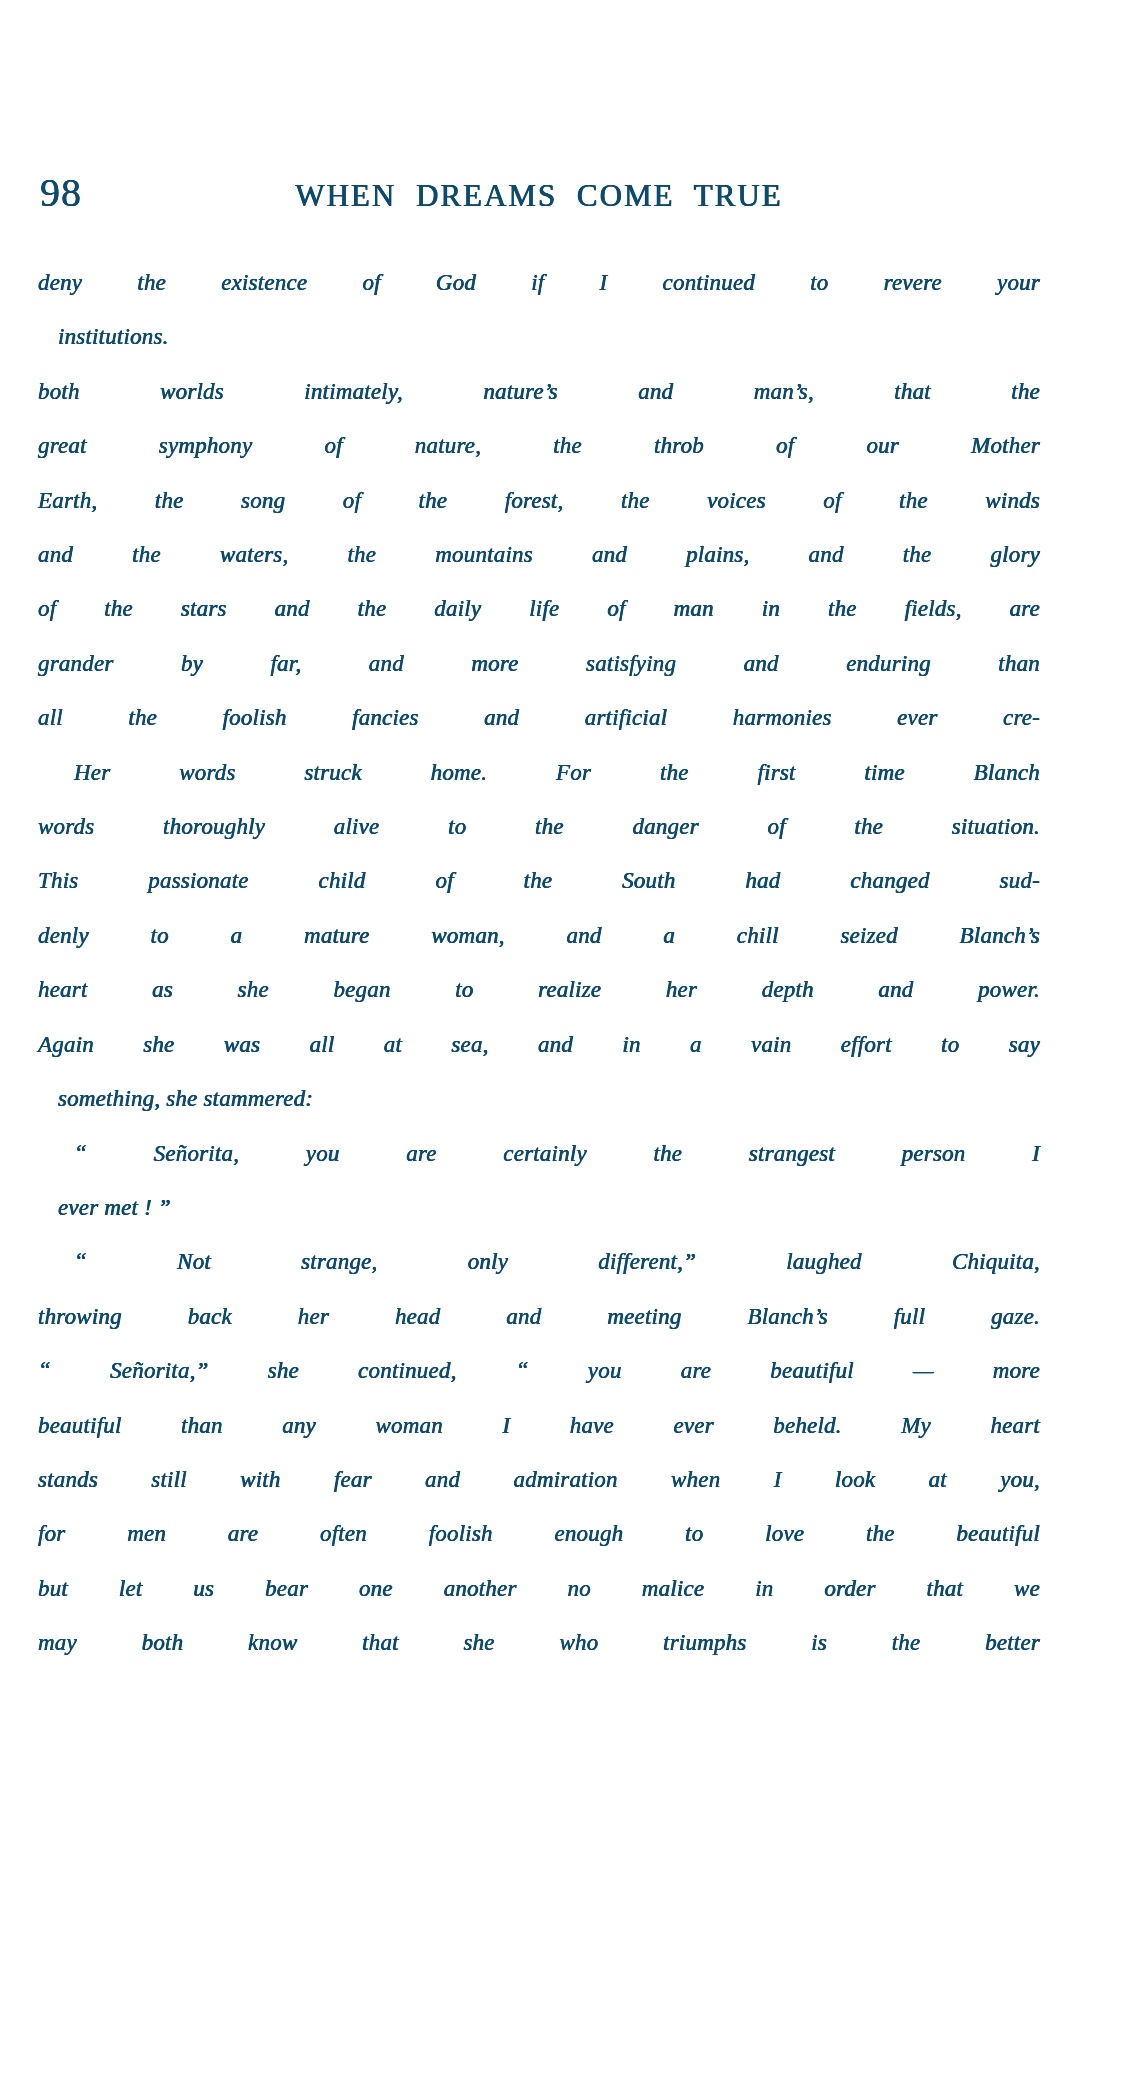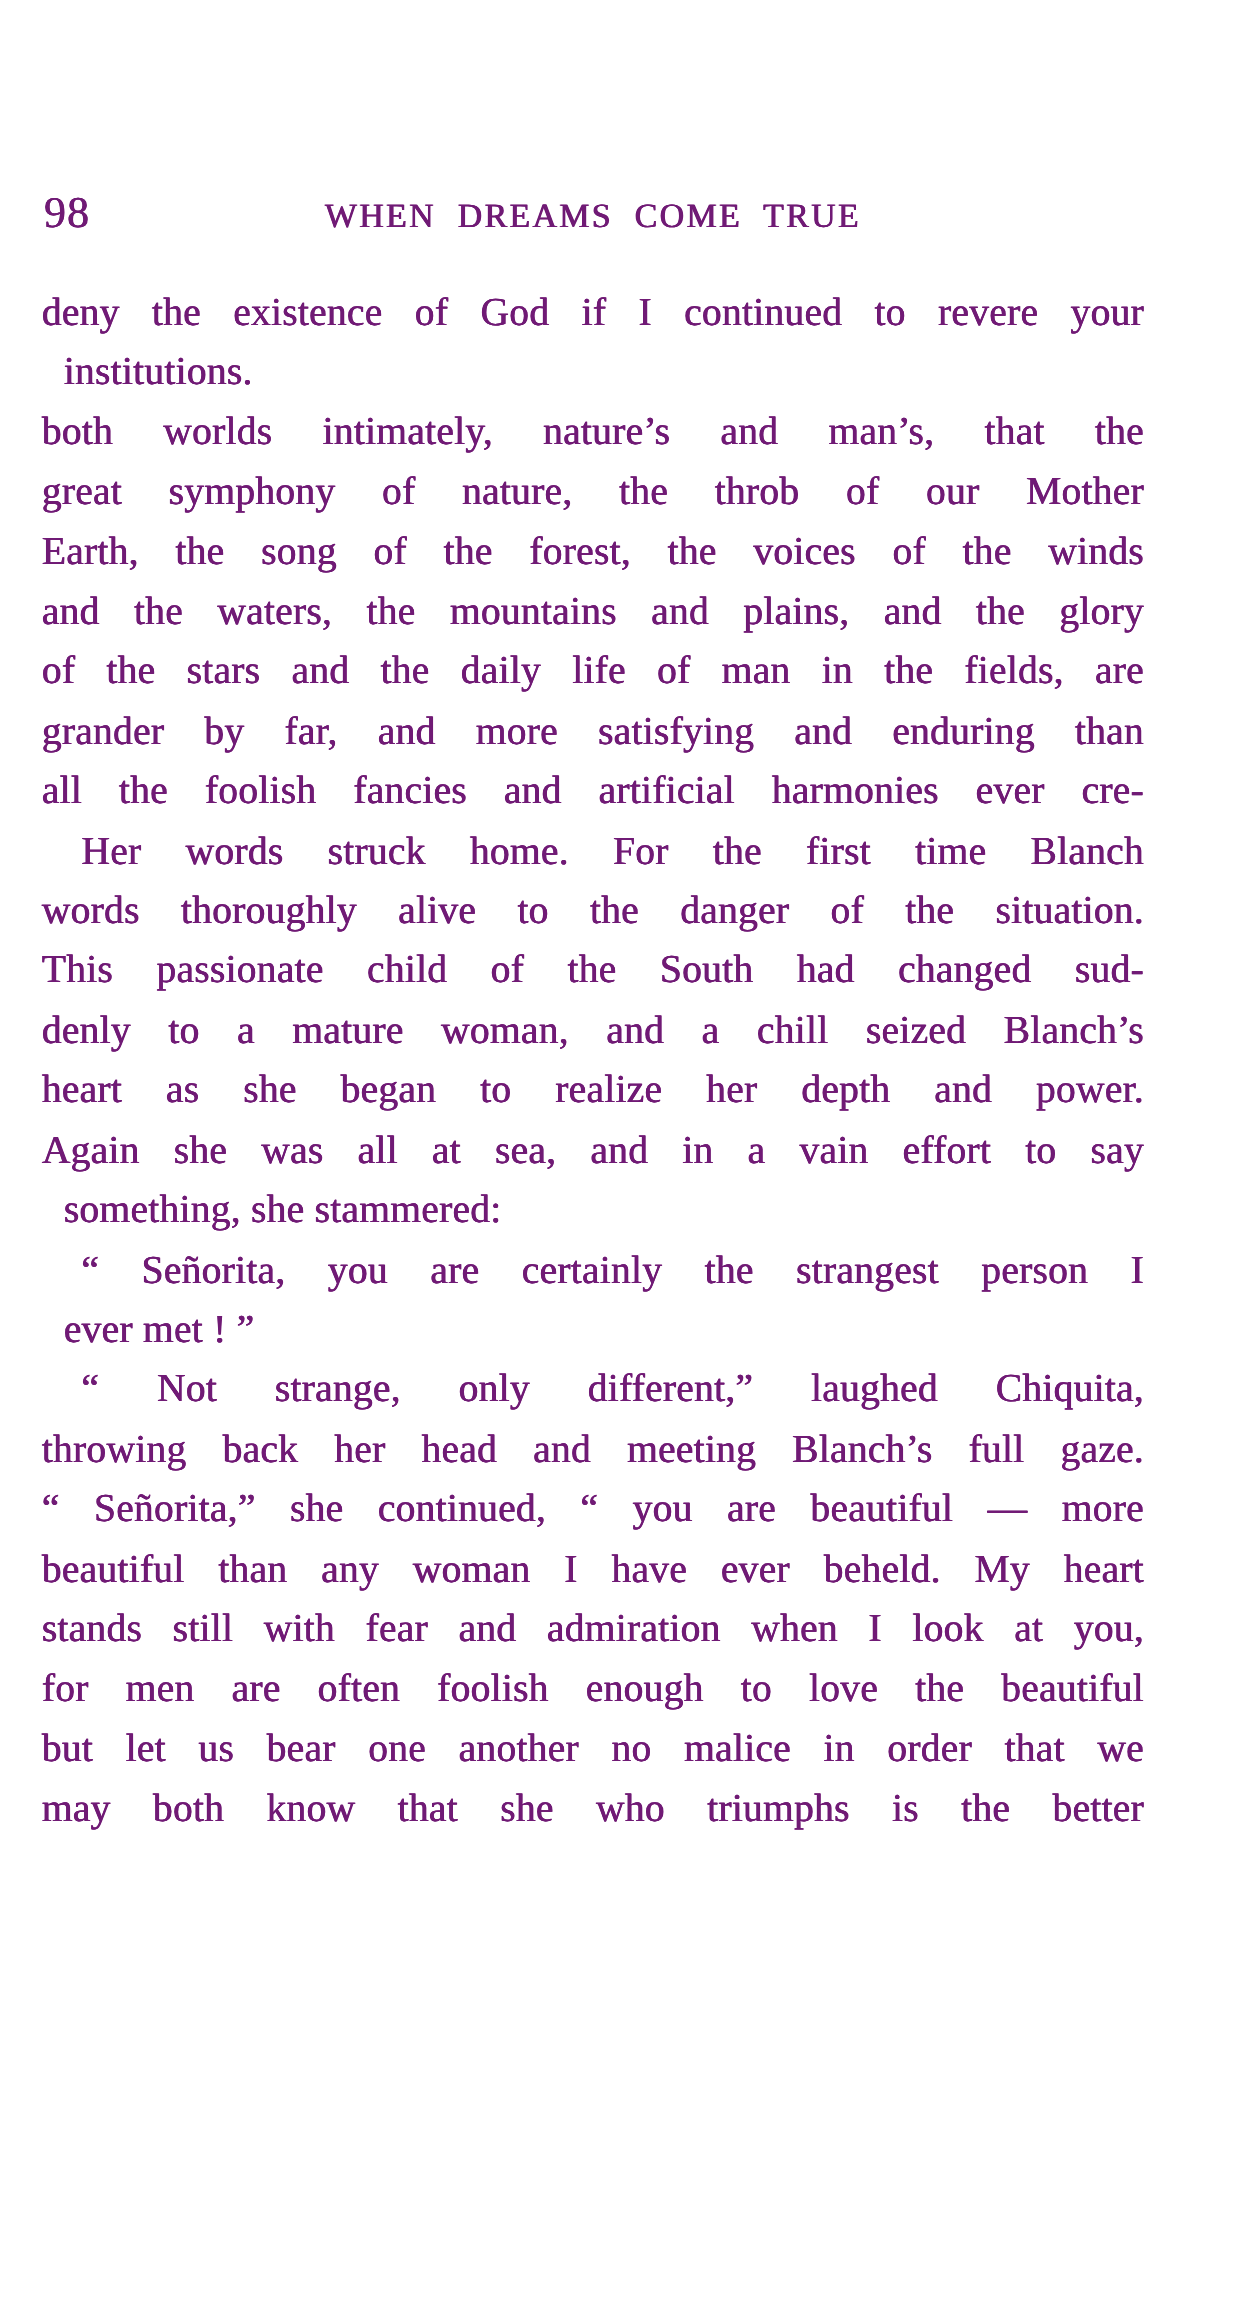--- a/index.html
+++ b/index.html
@@ -6,21 +6,21 @@
     margin: 0;
     padding: 0;
     background: #ffffff;
   }
   .page {
     position: relative;
     width: 1130px;
     height: 2093px;
     background: #ffffff;
     font-family: "Liberation Serif", serif;
-    color: #701a75;
+    color: #0c4a6e;
     overflow: hidden;
   }
   .header-row {
     position: absolute;
     top: 166px;
     left: 38px;
     width: 1002px;
     height: 52px;
   }
   .page-num {
@@ -41,27 +41,28 @@
     white-space: nowrap;
     text-shadow: 0.4px 0 0 currentColor, -0.4px 0 0 currentColor;
   }
   .body-block {
     position: absolute;
     top: 256px;
     left: 38px;
     width: 1002px;
   }
   .line {
-    font-size: 36px;
+    font-size: 23px;
     line-height: 54.4px;
     letter-spacing: 0.2px;
     text-align: justify;
     text-align-last: justify;
     white-space: normal;
     text-shadow: 0.3px 0 0 currentColor, -0.3px 0 0 currentColor;
+    font-style: italic;
   }
   .line.para-end {
     text-align-last: left;
     margin-left: 20px;
   }
   .line.indent {
     text-indent: 36px;
   }
 </style>
 </head>

